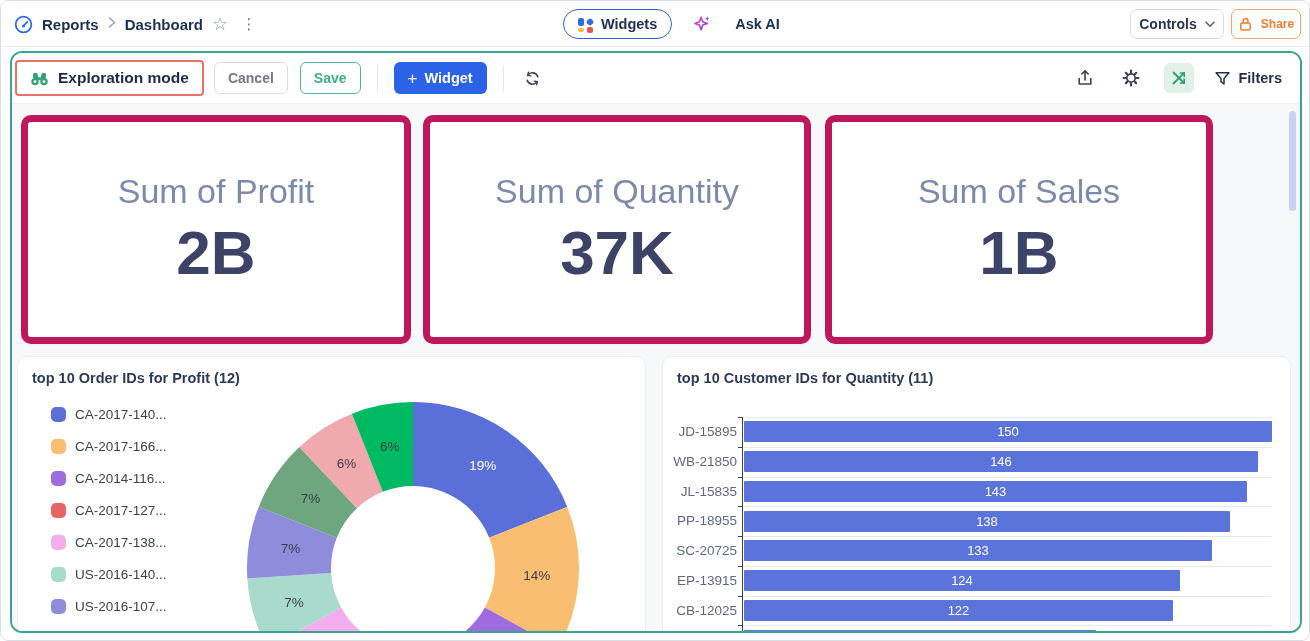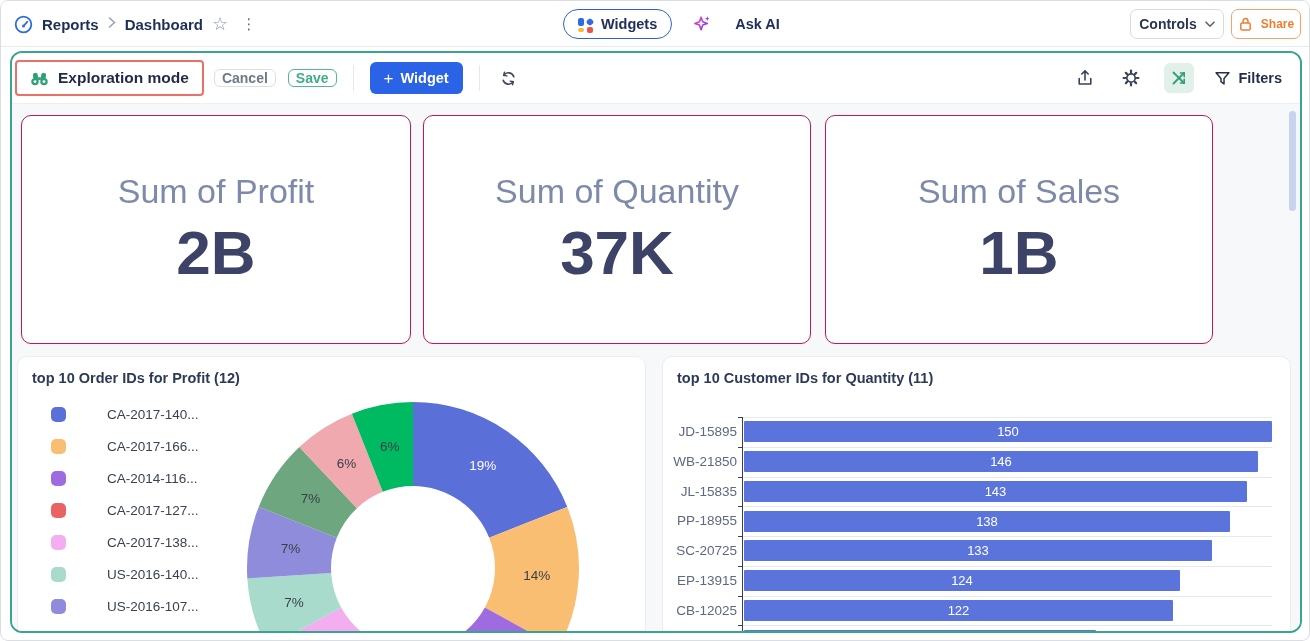--- a/index.html
+++ b/index.html
@@ -23,45 +23,45 @@
   .wicon .d { left:9px; top:10px; width:6px; height:6px; background:#E8554D; }
   .askai { display:flex; align-items:center; gap:23px; font-size:14.5px; font-weight:700; color:#20305A; cursor:pointer; }
   .ctrl-btn { position:absolute; left:1129px; top:8px; width:94px; height:30px; border:1px solid #D6DAE1; border-radius:7px; background:#fff; display:flex; align-items:center; justify-content:center; gap:8px; font-size:14px; font-weight:700; color:#2A3550; cursor:pointer; }
   .share-btn { position:absolute; left:1230px; top:8px; width:70px; height:30px; border:1.5px solid #F0A470; border-radius:7px; background:#fff; display:flex; align-items:center; justify-content:center; gap:8px; font-size:12px; font-weight:700; color:#ED7D31; cursor:pointer; }
 
   
   .panel { position:absolute; left:9px; top:50px; width:1292px; height:582px; border:2px solid #3AA490; border-radius:12px; overflow:hidden; background:#F7F8FA; }
   .tbar { position:relative; height:51px; background:#fff; border-bottom:1px solid #EDEFF3; display:flex; align-items:center; padding:0 18px 0 3px; gap:10px; }
   .explore-box { display:flex; align-items:center; gap:9px; height:36px; padding:0 13px; border:2px solid #E87168; border-radius:4px; background:#fff; cursor:pointer; }
   .explore-box span { font-size:15.5px; font-weight:700; color:#1E2A48; }
-  .btn-ghost { height:18px; padding:0 7px; background:#fff; border-radius:6px; font-size:14px; font-weight:700; cursor:pointer; }
+  .btn-ghost { height:32px; padding:0 13px; background:#fff; border-radius:6px; font-size:14px; font-weight:700; cursor:pointer; }
   .btn-cancel { border:1px solid #DADFE6; color:#6F7989; }
   .btn-save { border:1px solid #52B795; color:#3FAE87; margin-left:2px; }
   .vdiv { width:1px; height:26px; background:#E5E8EE; margin:0 6px; }
   .btn-widget { height:32px; padding:0 14px; background:#2A63E6; border:none; border-radius:6px; color:#fff; font-size:14.5px; font-weight:700; display:flex; align-items:center; gap:7px; cursor:pointer; }
   .btn-widget .plus { font-size:17px; font-weight:400; line-height:1; }
   .icon-btn { background:none; border:none; cursor:pointer; display:flex; align-items:center; justify-content:center; padding:4px; }
   .tbar-right { margin-left:auto; display:flex; align-items:center; gap:20px; }
   .shuffle-btn { width:30px; height:30px; background:#E1F1EA; border:none; border-radius:6px; display:flex; align-items:center; justify-content:center; cursor:pointer; }
   .filters { display:flex; align-items:flex-start; gap:7px; font-size:14.5px; font-weight:700; color:#24304A; cursor:pointer; }
 
   .panel-body { position:relative; height:527px; background:#F7F8FA; }
 
   
-  .kpi { position:absolute; top:11px; height:229px; background:#fff; border:1px solid #be185d; border-radius:10px; box-shadow:0 1px 2px rgba(30,40,70,.03); display:flex; flex-direction:column; align-items:center; justify-content:center; gap:6px; }
+  .kpi { position:absolute; top:11px; height:229px; background:#fff; border:7px solid #be185d; border-radius:10px; box-shadow:0 1px 2px rgba(30,40,70,.03); display:flex; flex-direction:column; align-items:center; justify-content:center; gap:6px; }
   .kpi-title { font-size:34px; color:#7E8AA9; font-weight:400; }
   .kpi-value { font-size:62px; color:#3D4366; font-weight:700; }
 
   
   .chart-card { position:absolute; top:252px; width:629px; height:420px; background:#fff; border:1px solid #EBEDF1; border-radius:10px; overflow:hidden; }
   .chart-title { position:absolute; left:14px; top:13px; font-size:14.5px; font-weight:700; color:#2D3A57; }
   .legend { position:absolute; left:33px; top:50px; }
   .legend-item { position:absolute; left:0; display:flex; align-items:center; gap:9px; cursor:pointer; }
   .legend-sw { width:15px; height:15px; border-radius:5px; flex:0 0 auto; }
-  .legend-lb { font-size:13.5px; color:#3A4252; white-space:nowrap;margin-left:32px; }
+  .legend-lb { font-size:13.5px; color:#3A4252; white-space:nowrap; }
   .donut-wrap { position:absolute; left:0; top:0; width:629px; height:420px; }
   .donut-wrap text { font-family:"Liberation Sans",sans-serif; }
 
   .bar-plot { position:absolute; left:0; top:0; width:629px; height:420px; }
   .bp-grid { position:absolute; height:1px; background:#E4E9F1; }
   .bp-tick { position:absolute; height:1px; background:#39404E; }
   .bp-axis { position:absolute; width:1px; background:#39404E; }
   .bp-cat { position:absolute; text-align:right; font-size:13.5px; color:#5E6980; }
   .bp-bar { position:absolute; border-radius:1px; cursor:pointer; }
   .bp-val { position:absolute; text-align:center; font-size:13px; color:#fff; }

